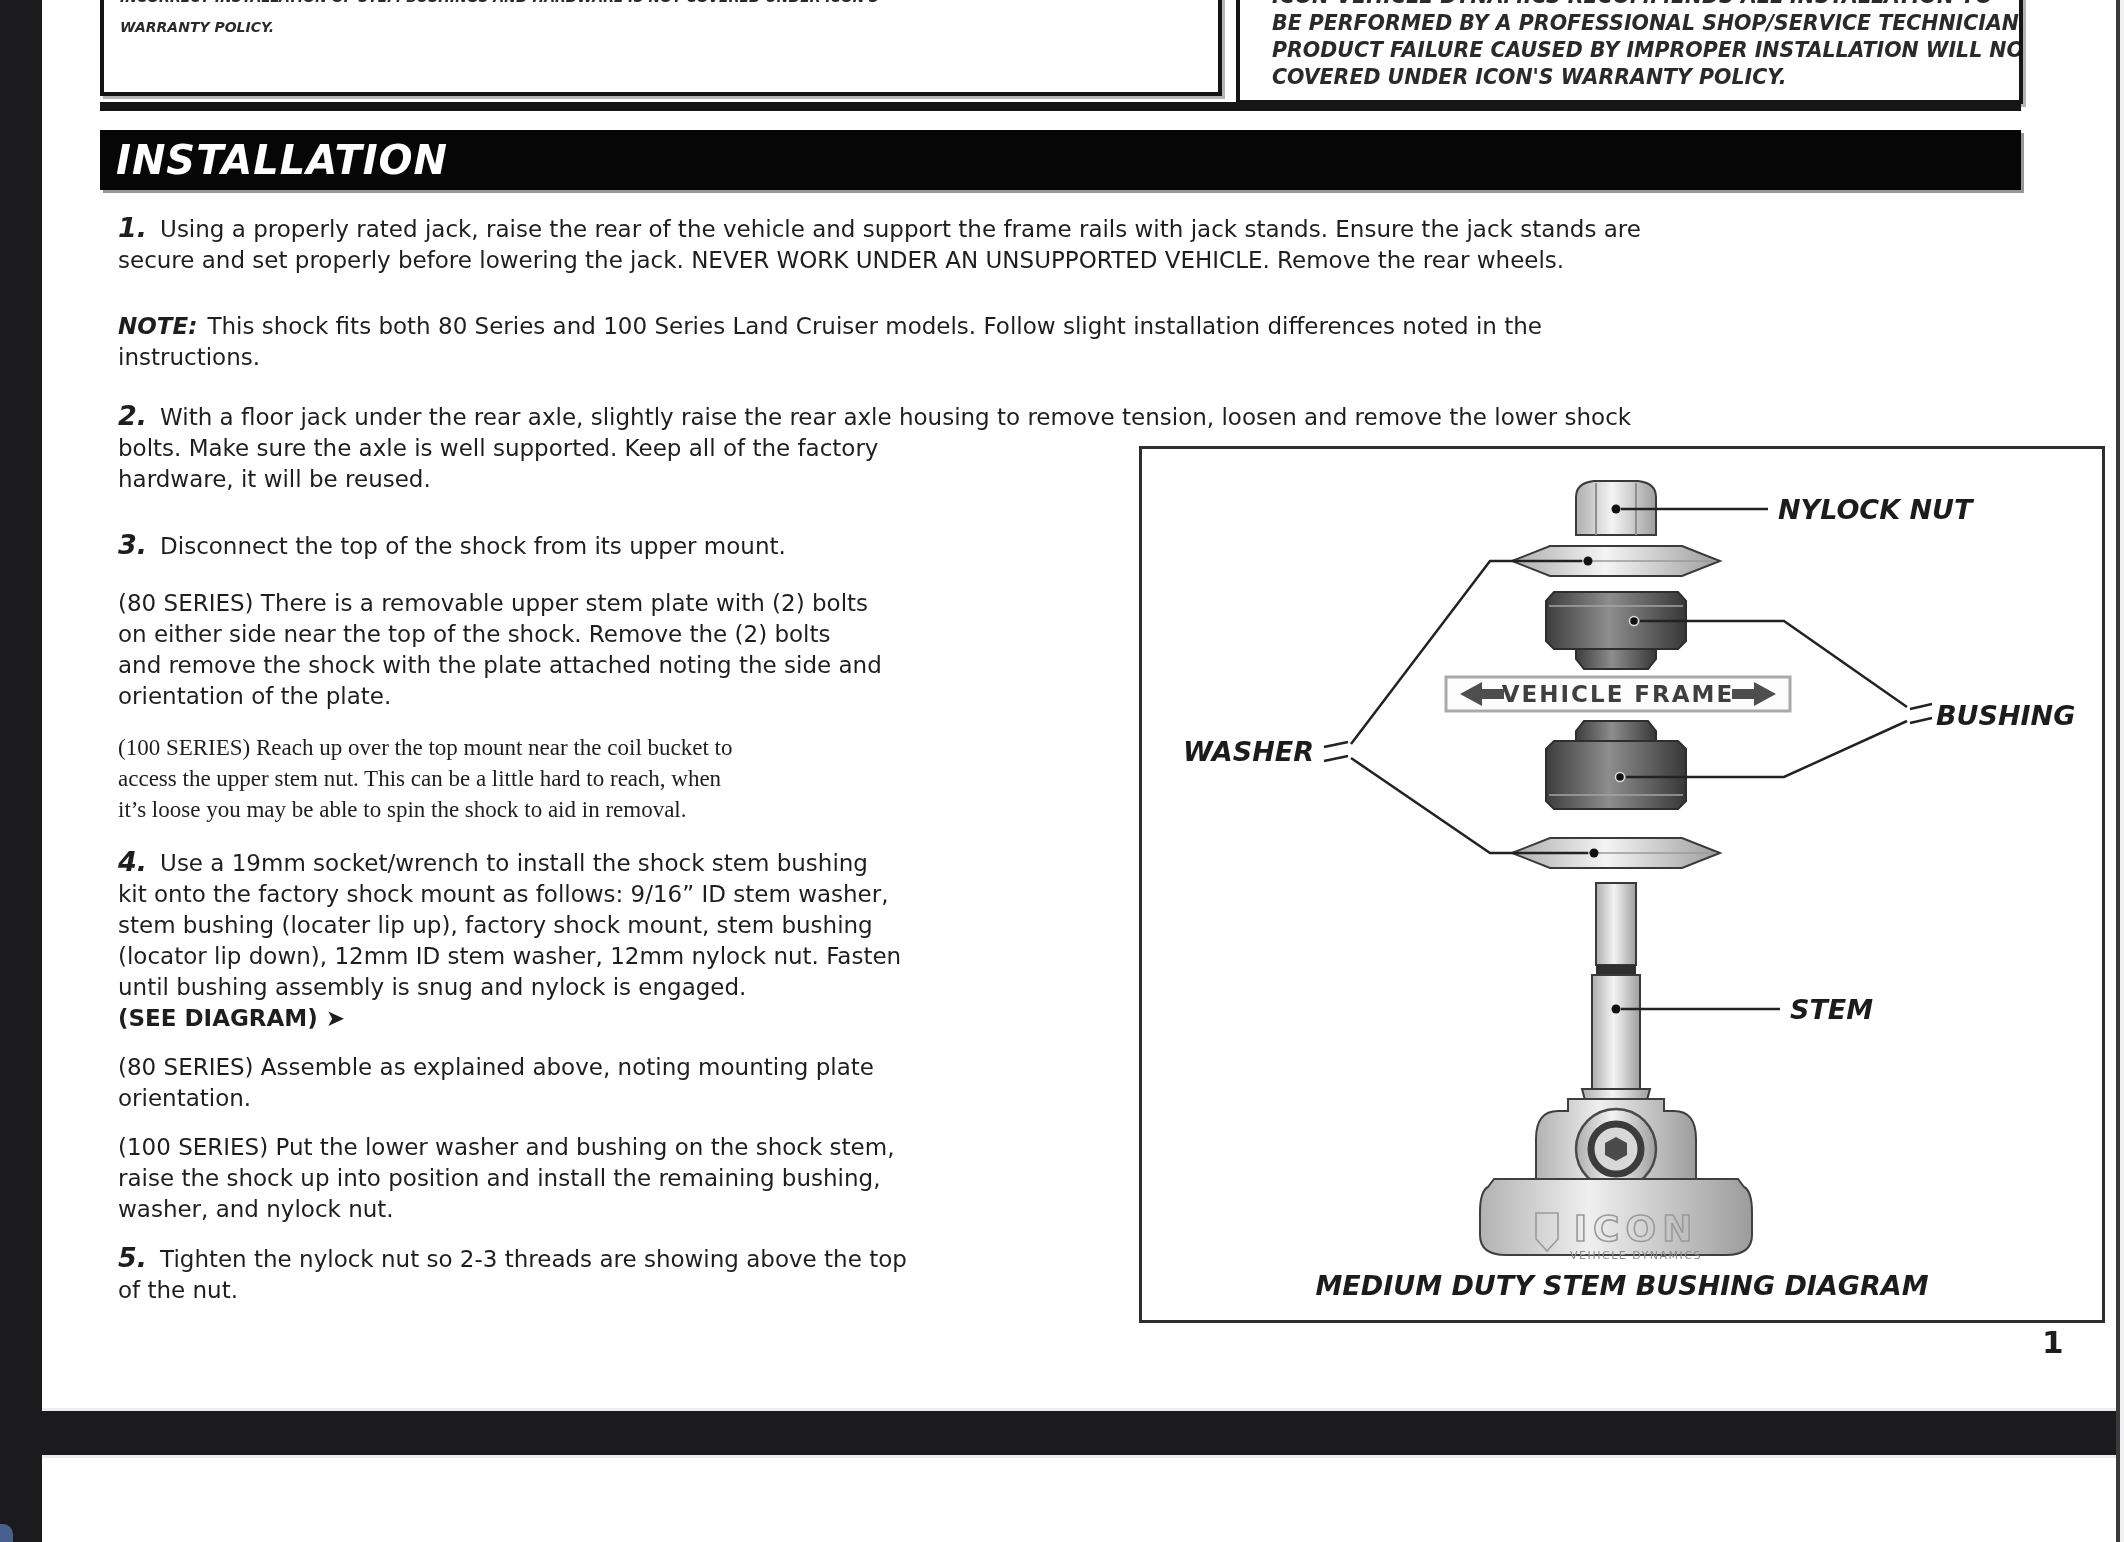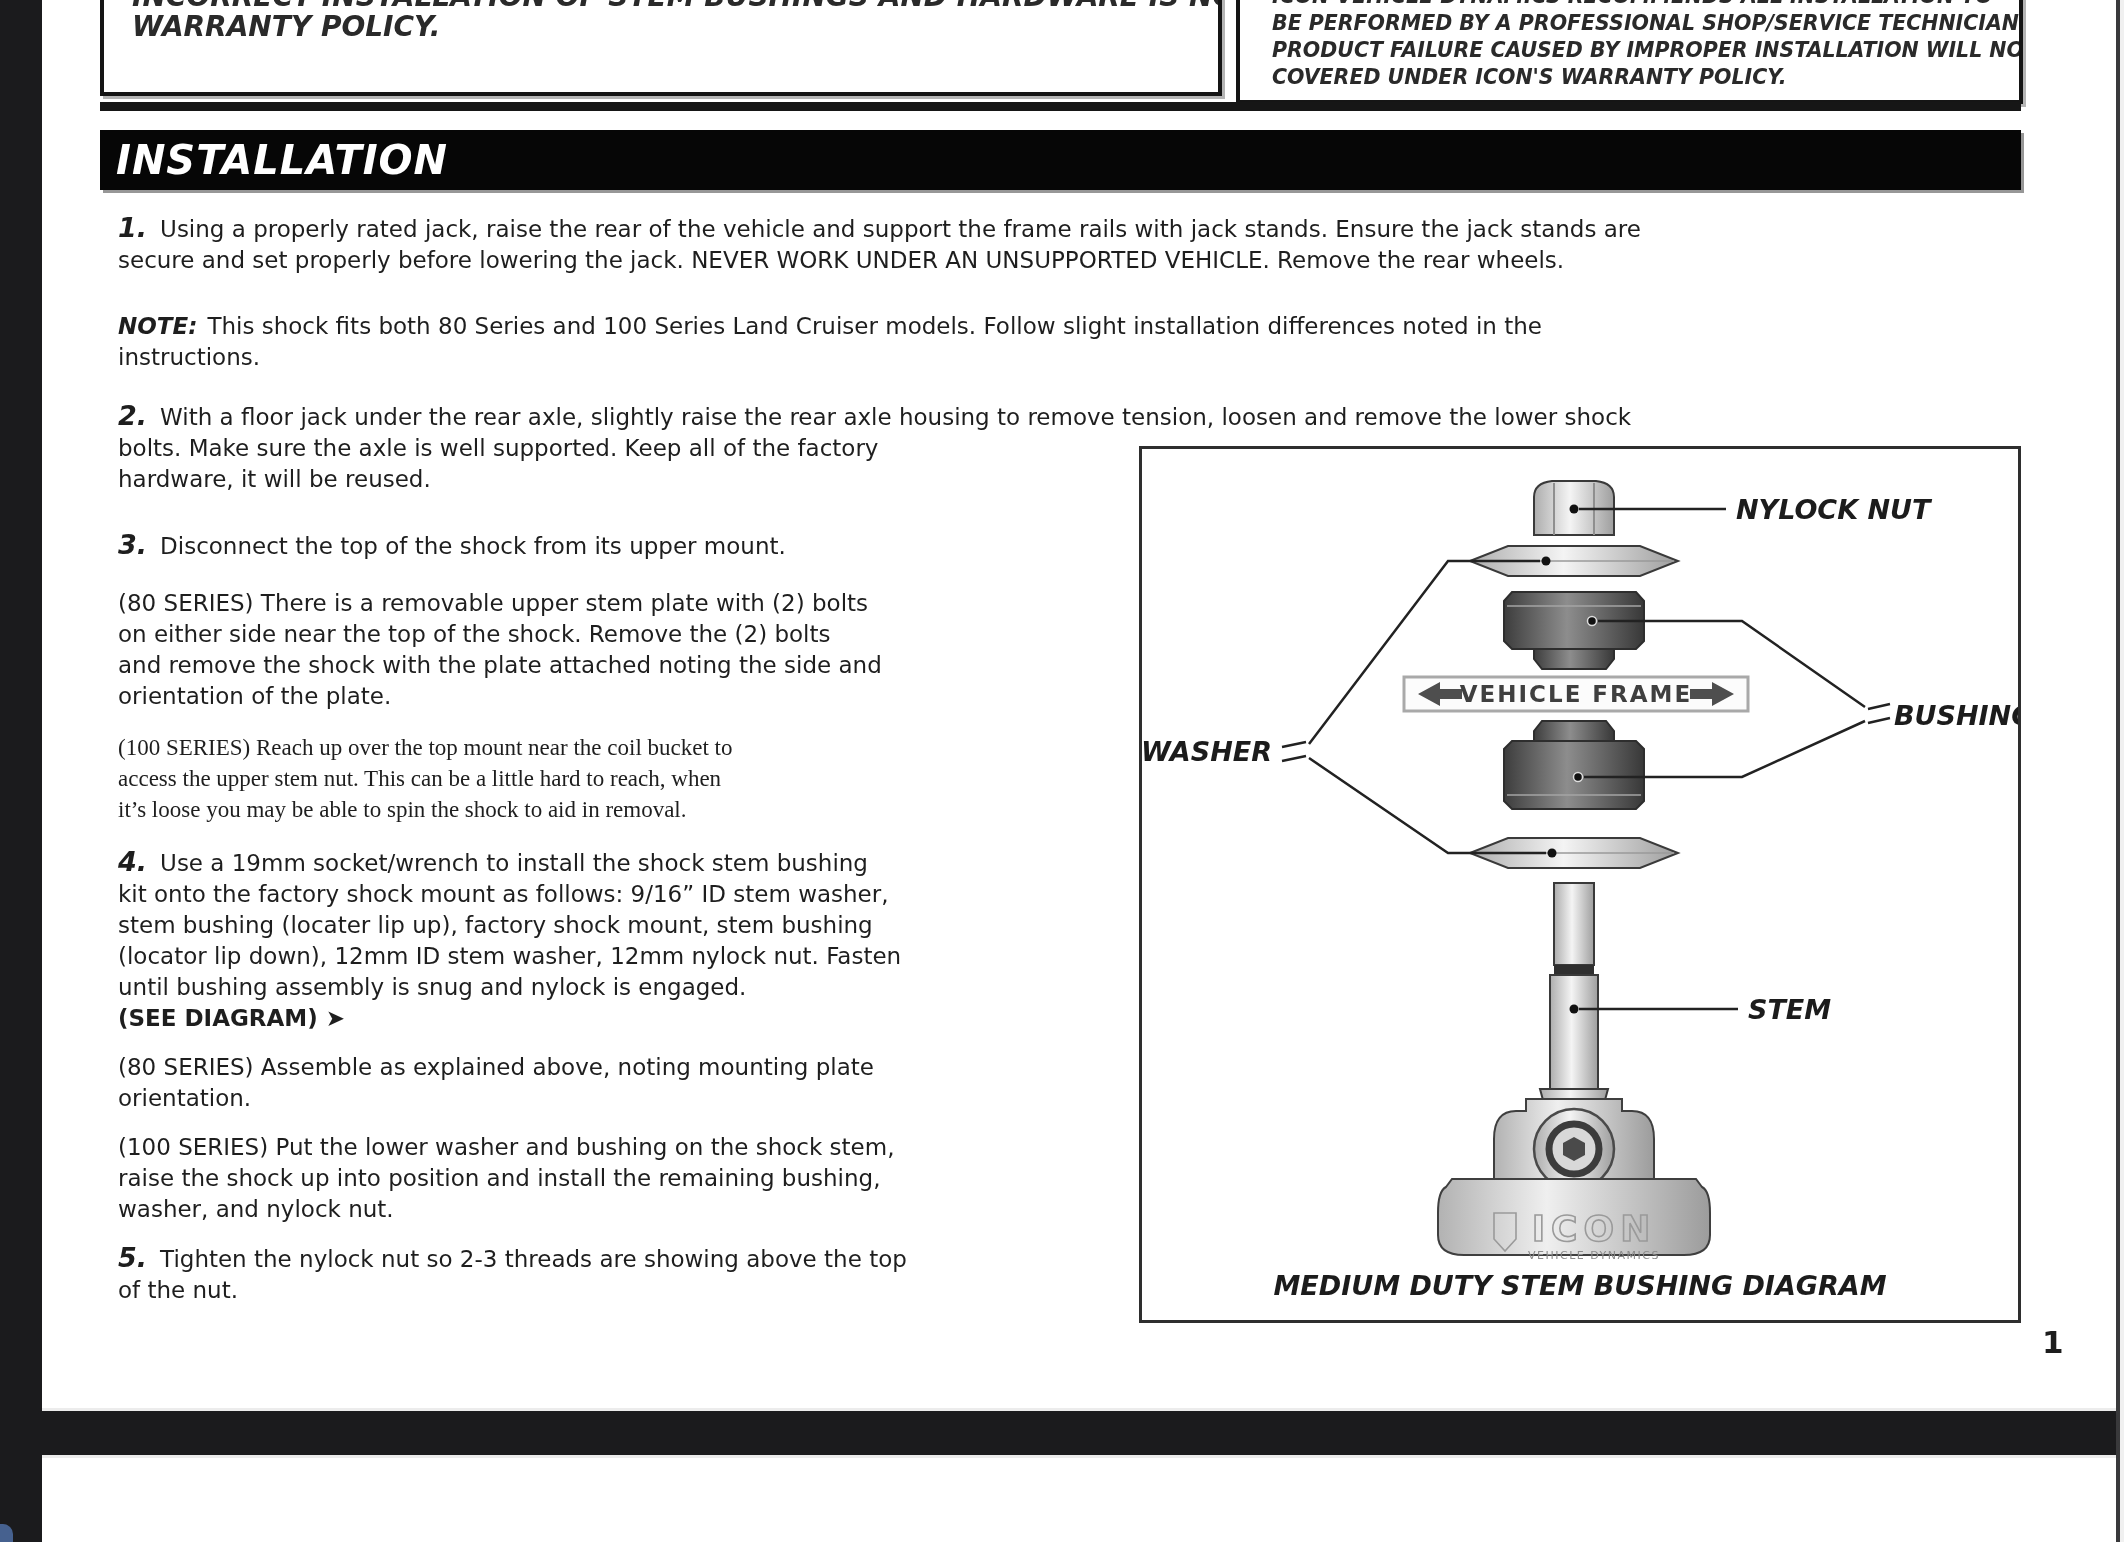--- a/index.html
+++ b/index.html
@@ -12,21 +12,21 @@
   .right-sliver{position:absolute;left:2120px;top:0;width:4px;height:1542px;background:#f0f0f0;z-index:9;}
   .blue-corner{position:absolute;left:0;top:1524px;width:13px;height:18px;background:#46618f;
                border-radius:0 10px 0 0;z-index:10;}
 
   
   .warnbox{position:absolute;top:-26px;border:4px solid #151515;background:#fff;
            box-shadow:3px 3px 0 rgba(120,120,120,.55);overflow:hidden;}
   .warn-left{left:58px;width:1114px;height:114px;}
   .warn-right{left:1194px;width:779px;height:122px;}
   .warnbox .wline{white-space:nowrap;font-style:italic;font-weight:bold;color:#2a2a2a;}
-  .warn-left .wline{font-size:28px;line-height:30px;padding-left:28px;}
+  .warn-left .wline{font-size:14px;line-height:30px;padding-left:16px;}
   .warn-left .wline:first-child{padding-top:4px;}
   .warn-right .wline{font-size:20.5px;line-height:27px;padding-left:32px;}
   .warn-right .wline:first-child{padding-top:5px;}
 
   .hrule{position:absolute;left:58px;top:102px;width:1921px;height:9px;background:#161616;}
   .section-bar{position:absolute;left:58px;top:130px;width:1921px;height:60px;background:#060606;
                box-shadow:3px 3px 0 #979797;display:flex;align-items:center;}
   .section-bar .title{color:#ffffff;font-style:italic;font-weight:bold;font-size:40px;
                       letter-spacing:1px;padding-left:16px;}
 
@@ -34,21 +34,21 @@
   .textflow{position:absolute;left:76px;top:212px;width:1905px;color:#1e1e1e;}
   .para{font-size:23px;line-height:31px;}
   .para .line{white-space:nowrap;}
   .num{font-weight:bold;font-style:italic;font-size:27px;margin-right:13px;}
   .blead{font-weight:bold;font-style:italic;margin-right:10px;}
   .bold-line{font-weight:bold;white-space:nowrap;}
   .mt1{margin-top:35px;}.mt2{margin-top:27px;}.mt3{margin-top:34px;}.mt4{margin-top:26px;}
   .mt5{margin-top:20px;font-family:Liberation Serif, serif;}.mt6{margin-top:21px;}.mt7{margin-top:18px;}.mt8{margin-top:18px;}
   .mt9{margin-top:17px;}
 
-  .diagram-box{position:absolute;left:1097px;top:446px;width:882px;height:877px;
+  .diagram-box{position:absolute;left:1097px;top:446px;width:966px;height:877px;
                border:3px solid #2e2e2e;background:#fff;box-sizing:border-box;}
   .diagram-box svg{display:block;width:100%;height:100%;}
 
   .page-num{position:absolute;left:2000px;top:1324px;font-size:31px;font-weight:bold;color:#1d1d1d;}
 
   svg text{font-family:"DejaVu Sans",sans-serif;}
   .dlabel{font-style:italic;font-weight:bold;font-size:27px;fill:#1c1c1c;}
   .dframe{font-weight:bold;font-size:23px;fill:#3f3f3f;letter-spacing:2px;}
   .dcaption{font-style:italic;font-weight:bold;font-size:27px;fill:#1c1c1c;}
   .logo-txt{font-weight:bold;font-size:36px;fill:none;stroke:#9a9a9a;stroke-width:1.6px;letter-spacing:6px;}

